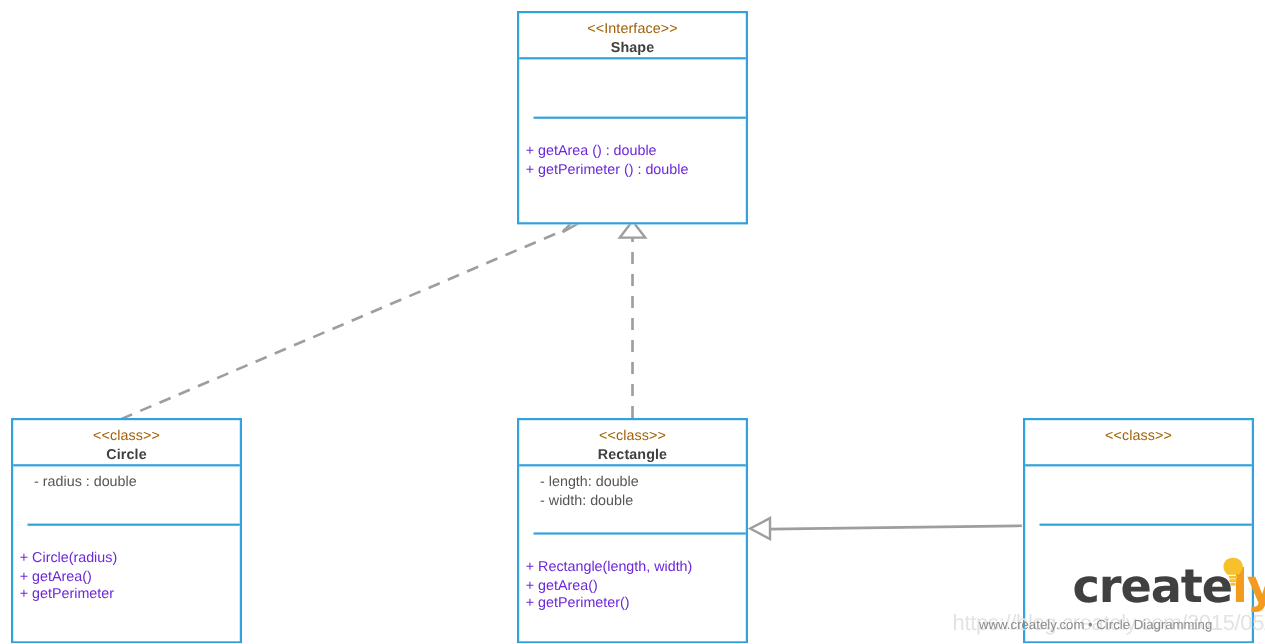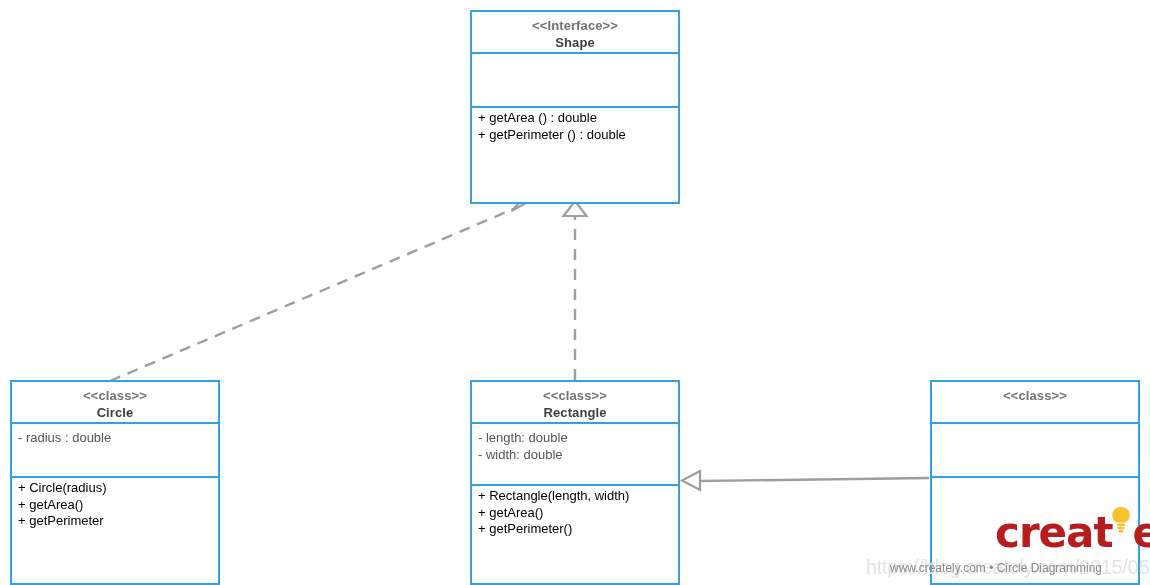--- a/index.html
+++ b/index.html
@@ -33,40 +33,41 @@
     border-bottom: 2px solid #33a1dd;
     text-align: center;
     padding: 6px 4px 7px 4px;
     line-height: 1.28;
     color: #555555;
     font-size: 13px;
     letter-spacing: 0.1px;
   }
   .uml-stereotype {
     display: block;
-    font-weight: bold;
-    color: #737373;
+    font-weight: normal;
+    color: #a16207;
   }
   .uml-name {
     display: block;
     font-weight: bold;
     color: #3f3f3f;
   }
   .uml-attrs {
     box-sizing: border-box;
     border-bottom: 2px solid #33a1dd;
     padding: 6px 0 6px 6px;
     color: #555555;
     font-size: 13px;
     line-height: 1.28;
+    margin-left: 13px;
   }
   .uml-ops {
     box-sizing: border-box;
-    padding: 2px 0 6px 6px;
-    color: #000000;
+    padding: 21px 0 6px 6px;
+    color: #6d28d9;
     font-size: 13px;
     line-height: 1.28;
     flex: 1 1 auto;
   }
   .uml-line {
     display: block;
     white-space: pre;
   }
 
   
@@ -101,21 +102,21 @@
     left: 975px;
     top: 512px;
     z-index: 6;
     font-size: 42px;
     letter-spacing: -1px;
     line-height: 1;
     white-space: nowrap;
     font-family: "DejaVu Sans", sans-serif;
     font-weight: bold;
   }
-  .logo-blue   { color: #b91c1c; margin-left: 20px; }
+  .logo-blue   { color: #404040; }
   .logo-orange { color: #f29b1d; }
   #bulb-icon {
     position: absolute;
     left: 1111px;
     top: 506px;
     width: 20px;
     height: 28px;
     z-index: 7;
   }
   #watermark-url {

